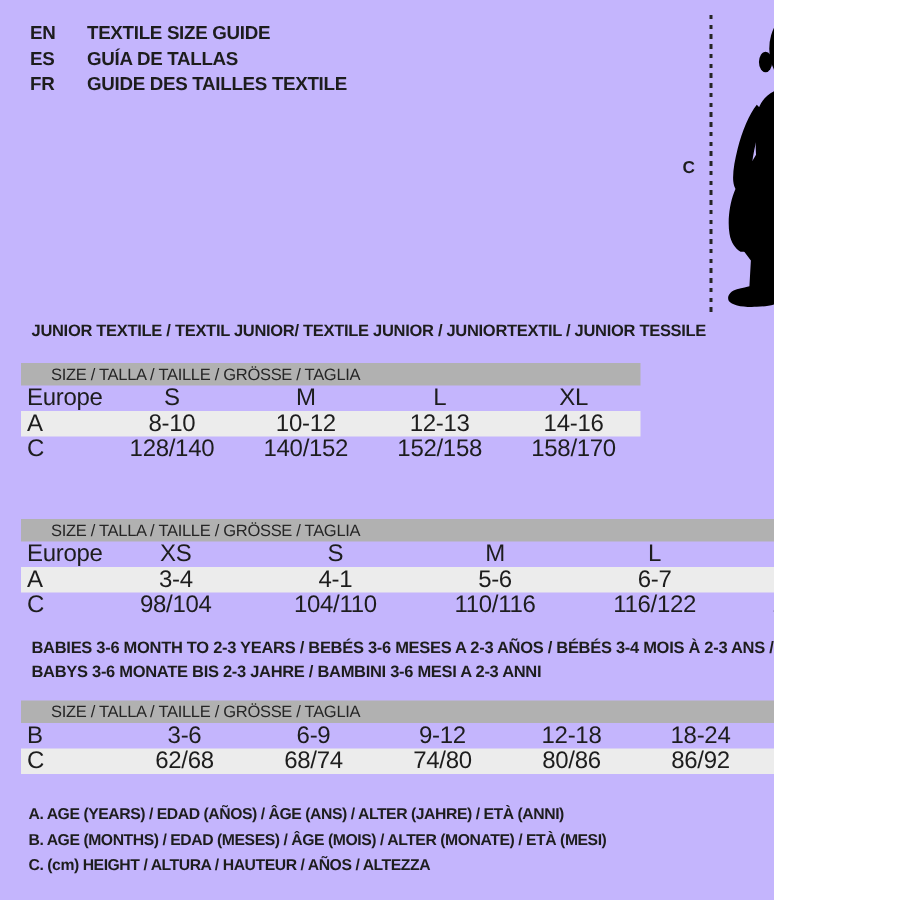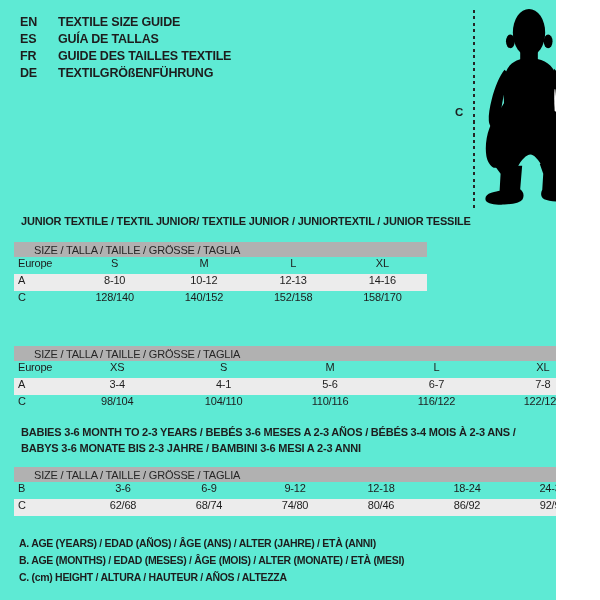--- a/index.html
+++ b/index.html
@@ -1,17 +1,17 @@
 <!DOCTYPE html>
 <html><head>
 <meta charset="utf-8">
 <style>
   html,body{margin:0;padding:0;background:#fff;}
   .canvas{
-    position:relative;width:556px;height:600px;background:#5eead4;overflow:hidden;
+    position:relative;width:516px;height:600px;background:#c4b5fd;overflow:hidden;
     font-family:"Liberation Sans","DejaVu Sans",sans-serif;color:#1d1d1d;
   }
   
   .langs{position:absolute;left:20px;top:13px;}
   .lang-row{display:flex;height:17px;align-items:center;font-weight:bold;font-size:12.5px;letter-spacing:-0.2px;white-space:nowrap;}
   .lang-code{width:38px;flex:0 0 38px;}
   
   .figure{position:absolute;left:452px;top:6px;width:146px;height:206px;}
   .cmark{position:absolute;left:3px;top:100px;font-weight:bold;font-size:11.5px;}
   .dline{position:absolute;left:21px;top:4px;width:2px;height:199px;
@@ -23,21 +23,21 @@
   .t2{top:319px;}
   .t3{top:425px;white-space:pre-line;line-height:15.5px;}
   .subA{font-size:7.5px;vertical-align:-2px;letter-spacing:0;}
   
   .stable{position:absolute;left:14px;}
   .junior{top:242px;width:413px;}
   .children{top:346px;width:582px;}
   .babies{top:467px;width:582px;}
   .band{height:15px;background:#b1b1b1;display:flex;align-items:center;padding-left:20px;
         font-size:11px;letter-spacing:-0.2px;color:#262626;}
-  .trow{display:flex;height:17.2px;align-items:flex-start;font-size:11px;letter-spacing:-0.2px;}
+  .trow{display:flex;height:17.2px;align-items:center;font-size:16px;letter-spacing:-0.2px;}
   .trow.alt{background:#ececec;}
   .lbl{padding-left:4px;flex:0 0 auto;}
   .junior .lbl{width:52px;}
   .children .lbl{width:46px;}
   .babies .lbl{width:62px;}
   .val{flex:1 1 0;text-align:center;}
   
   .legend{position:absolute;left:19px;top:535px;}
   .legend-line{height:17.2px;line-height:17.2px;font-weight:bold;font-size:10.5px;letter-spacing:-0.3px;white-space:nowrap;}
 </style>
@@ -51,24 +51,20 @@
       <span class="lang-code">EN</span>
       <span>TEXTILE SIZE GUIDE</span>
     </div>
     <div class="lang-row">
       <span class="lang-code">ES</span>
       <span>GUÍA DE TALLAS</span>
     </div>
     <div class="lang-row">
       <span class="lang-code">FR</span>
       <span>GUIDE DES TAILLES TEXTILE</span>
-    </div>
-    <div class="lang-row">
-      <span class="lang-code">DE</span>
-      <span>TEXTILGRÖßENFÜHRUNG</span>
     </div>
   </div>
 
   <div class="figure">
     <span class="cmark">C</span>
     <div class="dline"></div>
     <svg class="baby-svg" viewBox="0 0 100 205" xmlns="http://www.w3.org/2000/svg">
       <g fill="#000000">
         <ellipse cx="49" cy="26" rx="16.5" ry="24"></ellipse>
         <ellipse cx="30" cy="35" rx="4.5" ry="7"></ellipse>
@@ -149,21 +145,21 @@
       <span class="val">9-12</span>
       <span class="val">12-18</span>
       <span class="val">18-24</span>
       <span class="val">24-36</span>
     </div>
     <div class="trow alt">
       <span class="lbl">C</span>
       <span class="val">62/68</span>
       <span class="val">68/74</span>
       <span class="val">74/80</span>
-      <span class="val">80/46</span>
+      <span class="val">80/86</span>
       <span class="val">86/92</span>
       <span class="val">92/98</span>
     </div>
   </div>
 
   <div class="legend">
     <div class="legend-line">A. AGE (YEARS) / EDAD (AÑOS) / ÂGE (ANS) / ALTER (JAHRE) / ETÀ (ANNI)</div>
     <div class="legend-line">B. AGE (MONTHS) / EDAD (MESES) / ÂGE (MOIS) / ALTER (MONATE) / ETÀ (MESI)</div>
     <div class="legend-line">C. (cm) HEIGHT / ALTURA / HAUTEUR / AÑOS / ALTEZZA</div>
   </div>

